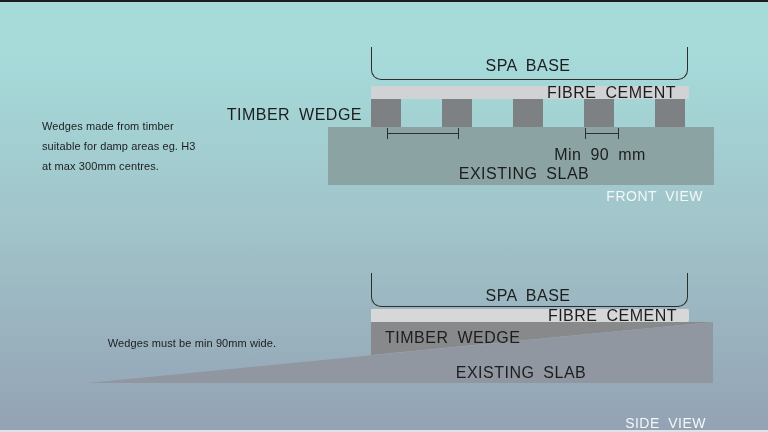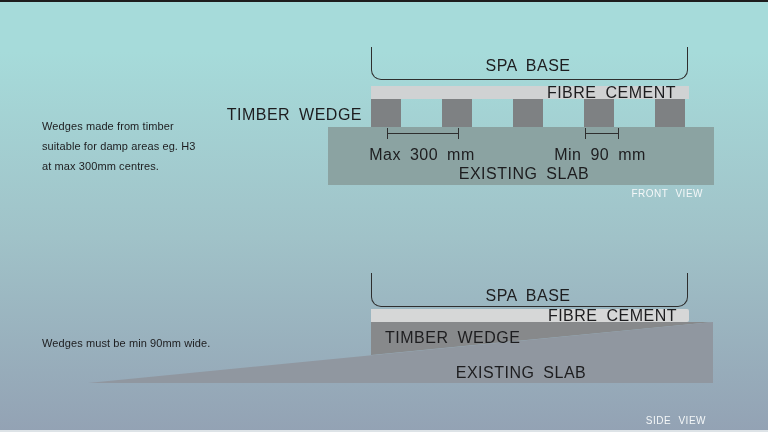--- a/index.html
+++ b/index.html
@@ -9,28 +9,28 @@
     background:linear-gradient(180deg,var(--bg_top,#a6dbda) 0%,var(--bg_top,#a6dbda) 12%,var(--bg_mid,#a0c2c8) 55%,var(--bg_bottom,#93a2b4) 100%);
     color:var(--text_dark,#1d1d1f);
   }
   .abs{position:absolute;}
   .edge-top{left:0;top:0;width:768px;height:2px;background:var(--top_edge,#1d1d1d);}
   .edge-bottom{left:0;bottom:0;width:768px;height:2px;background:var(--bottom_edge,#dde3e7);}
 
   .note{left:42px;width:300px;font-size:11px;font-weight:500;line-height:20px;letter-spacing:.1px;}
   .note.n1{top:116px;}
   .note.n2{top:268px;line-height:18px;}
-  .note.n3{top:334px;line-height:18px;}
+  .note.n3{top:334px;line-height:18px;text-align:center;}
 
   .bracket{border:1.5px solid var(--outline,#2e2e2e);border-top:none;border-radius:0 0 10px 10px;background:transparent;}
   .bracket.front{left:371px;top:47px;width:315px;height:32px;}
   .bracket.side{left:371px;top:273px;width:315px;height:33px;}
 
   .dlabel{font-size:16px;font-weight:500;letter-spacing:.5px;word-spacing:4px;white-space:nowrap;}
-  .dlabel.small{font-size:10px;}
+  .dlabel.small{font-size:14px;}
   .center{text-align:center;}
   .right{text-align:right;}
   .white{color:var(--text_light,#f4f7f8);}
 
   .strip{display:flex;align-items:center;justify-content:flex-end;}
   .strip.front{left:371px;top:86px;width:318px;height:13px;background:var(--fibre_cement,#d0d2d3);padding-right:13px;box-sizing:border-box;}
   .strip.side{left:371px;top:309px;width:318px;height:13px;background:var(--fibre_cement_side,#d6d7d7);padding-right:12px;box-sizing:border-box;border-radius:0 2px 2px 0;}
 
   .wedge-block{top:99px;width:30px;height:28px;background:var(--timber_wedge_front,#7e8183);}
   .slab-front{left:328px;top:127px;width:386px;height:58px;background:var(--slab_front,#8ba3a2);}
@@ -69,21 +69,20 @@
   <div class="abs wedge-block" style="left:442px;"></div>
   <div class="abs wedge-block" style="left:513px;"></div>
   <div class="abs wedge-block" style="left:584px;"></div>
   <div class="abs wedge-block" style="left:655px;"></div>
 
   <div class="abs slab-front"></div>
 
   <div class="abs dim" style="left:387px;width:70px;">
     <div class="hline"></div>
   </div>
-  <div class="abs dlabel center" style="left:352px;top:146px;width:140px;">Max 300 mm</div>
 
   <div class="abs dim" style="left:585px;width:32px;">
     <div class="hline"></div>
   </div>
   <div class="abs dlabel center" style="left:530px;top:146px;width:140px;">Min 90 mm</div>
 
   <div class="abs dlabel center" style="left:434px;top:165px;width:180px;">EXISTING SLAB</div>
 
   <div class="abs dlabel small right white" style="left:563px;top:188px;width:140px;">FRONT VIEW</div>
 

